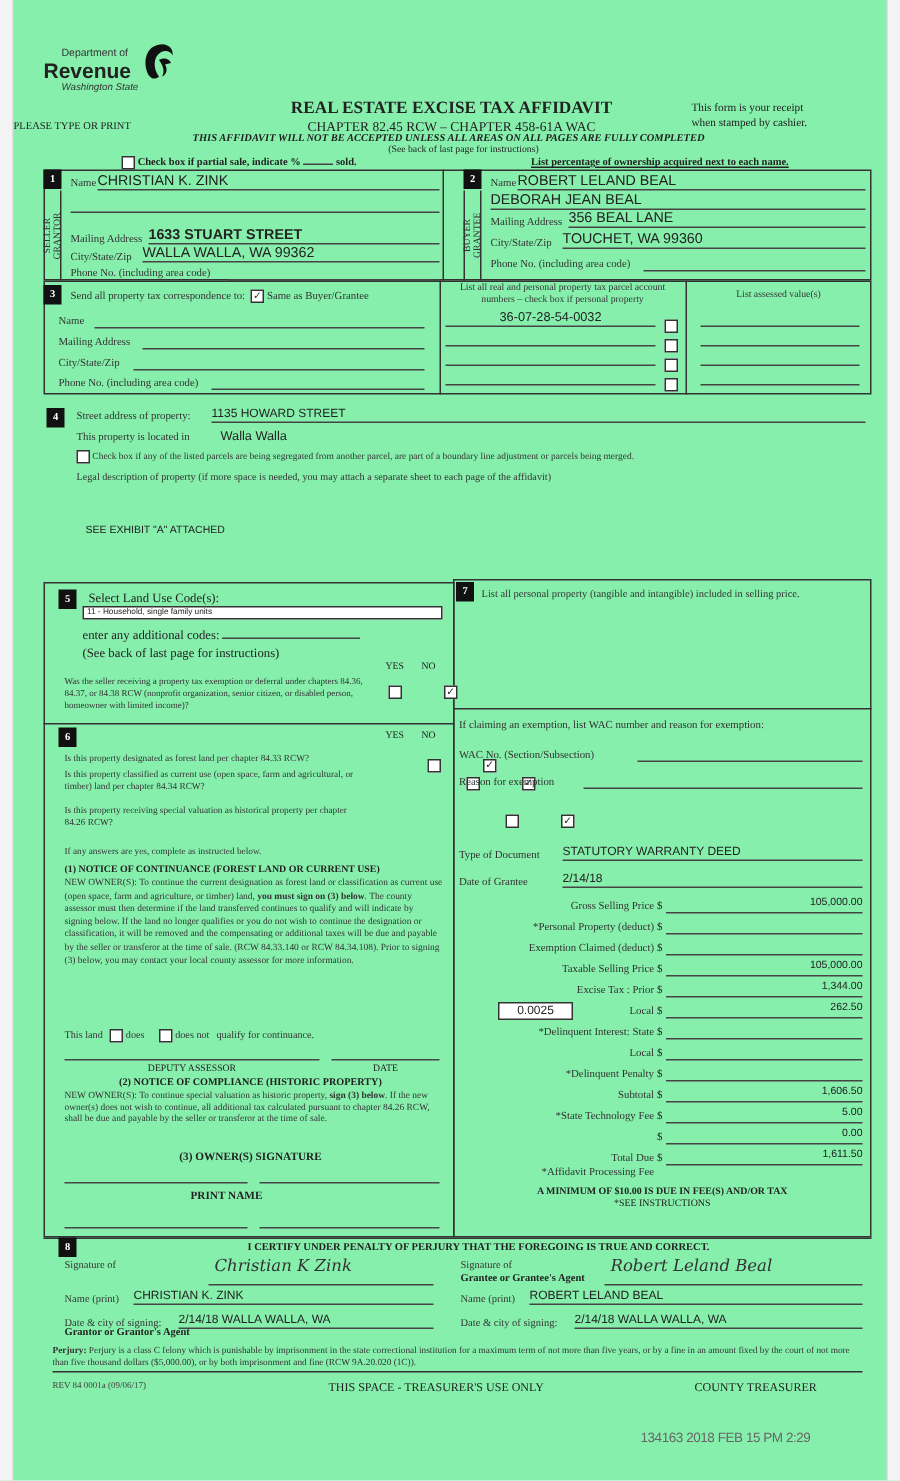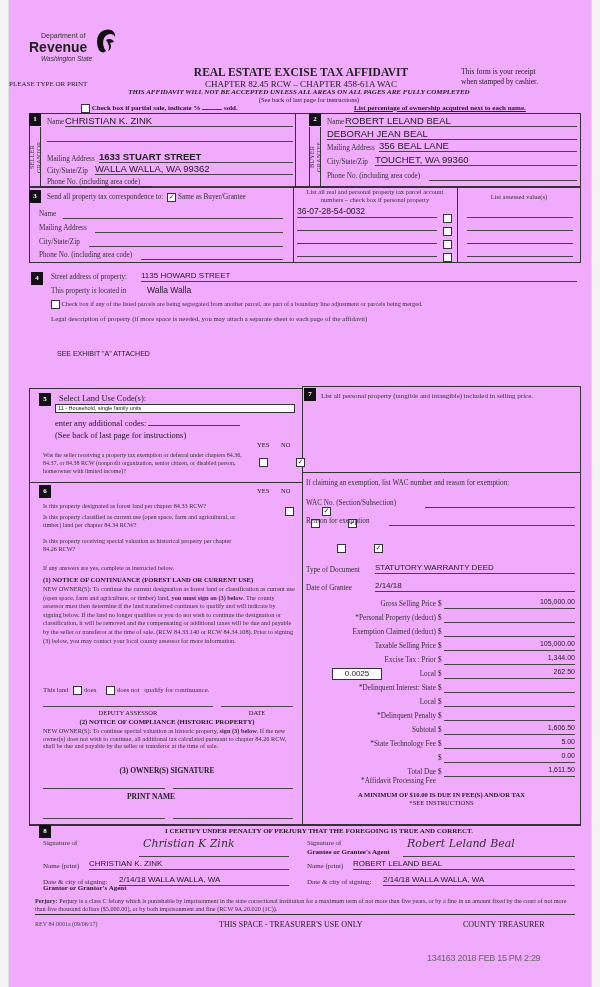--- a/index.html
+++ b/index.html
@@ -1,18 +1,18 @@
 <!DOCTYPE html>
 <html><head>
 <meta charset="utf-8">
 <style>
   * { box-sizing: border-box; margin: 0; padding: 0; }
   html, body { width: 600px; height: 987px; background: #f3f3f3; }
   body { position: relative; font-family: "Liberation Serif", serif; color: #222; overflow: hidden; }
-  .page { position: absolute; left: 8px; top: 0; width: 584px; height: 987px; background: #f0abfc; border-left: 1px solid #ddd; border-right: 1px solid #ddd; }
+  .page { position: absolute; left: 8px; top: 0; width: 584px; height: 987px; background: #86efac; border-left: 1px solid #ddd; border-right: 1px solid #ddd; }
   .abs { position: absolute; }
   .sans { font-family: "Liberation Sans", sans-serif; }
   .fill { font-family: "Liberation Sans", sans-serif; color: #222; }
   .ul { border-bottom: 1px solid #444; }
   .num { position: absolute; width: 12px; height: 13px; background: #111; color: #fff; font-size: 7px; font-weight: bold; text-align: center; line-height: 13px; font-family: "Liberation Serif", serif; }
   .box { position: absolute; border: 1px solid #333; }
   .cb { display: inline-block; width: 9px; height: 9px; border: 1px solid #333; background: #fff; vertical-align: middle; position: relative; font-size: 7px; line-height: 7px; text-align: center; }
   .cb.checked::after { content: "\2713"; position: absolute; left: 0; top: 0; width: 7px; font-size: 7px; }
   .lbl { font-size: 7.2px; color: #333; white-space: nowrap; }
   .line { position: absolute; border-bottom: 1px solid #444; }
@@ -102,21 +102,21 @@
   <div class="abs lbl" style="left:30px;top:238px;">City/State/Zip</div>
   <div class="abs ul" style="left:80px;top:246px;width:194px;"></div>
   <div class="abs lbl" style="left:30px;top:251px;">Phone No. (including area code)</div>
   <div class="abs ul" style="left:132px;top:259px;width:142px;"></div>
 
   <div class="abs center" style="left:286px;top:188px;width:160px;font-size:6.5px;line-height:8px;color:#333;">List all real and personal property tax parcel account numbers – check box if personal property</div>
   <div class="abs center" style="left:450px;top:193px;width:120px;font-size:6.5px;color:#333;">List assessed value(s)</div>
 
   <div class="abs" style="left:288px;top:206px;width:282px;">
     <div style="position:relative;height:13px;">
-      <div class="abs fill ul" style="left:0;top:0;width:140px;font-size:8.5px;height:12px;">36-07-28-54-0032</div>
+      <div class="abs fill ul" style="left:0;top:0;width:140px;font-size:8.5px;height:12px;text-align:center;">36-07-28-54-0032</div>
       <span class="cb abs" style="left:146px;top:2px;"></span>
       <div class="abs ul" style="left:170px;top:11px;width:106px;"></div>
     </div>
     <div style="position:relative;height:13px;">
       <div class="abs ul" style="left:0;top:0;width:140px;height:12px;"></div>
       <span class="cb abs" style="left:146px;top:2px;"></span>
       <div class="abs ul" style="left:170px;top:11px;width:106px;"></div>
     </div>
     <div style="position:relative;height:13px;">
       <div class="abs ul" style="left:0;top:0;width:140px;height:12px;"></div>

